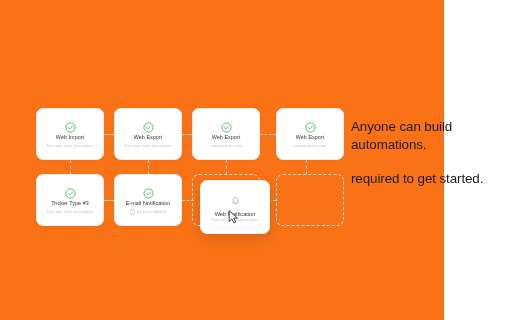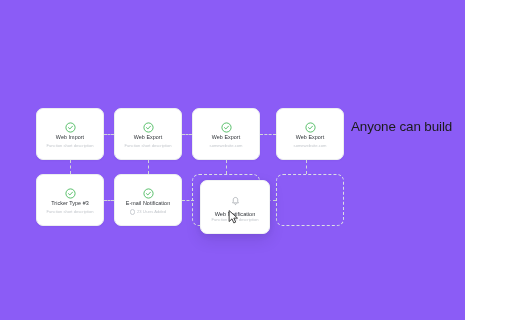--- a/index.html
+++ b/index.html
@@ -13,22 +13,21 @@
     overflow: hidden;
     font-family: "Liberation Sans", sans-serif;
     position: relative;
   }
 
   #stage {
     position: absolute;
     left: 0; top: 0;
     width: 444px;
     height: 320px;
-    background: #8b5cf6;
-    padding-left: 21px;
+    background: #f97316;
   }
 
   
   #flow-canvas {
     position: absolute;
     left: 0; top: 0;
     width: 350px;
     height: 320px;
   }
 
@@ -266,16 +265,18 @@
     <div id="cursor" style="left:228px; top:210px;">
       <svg viewBox="0 0 12 16" width="11" height="14">
         <path d="M1 0.7 L1 13.2 L4.3 10.1 L6.4 14.8 L8.5 13.8 L6.4 9.3 L10.6 9.3 Z" fill="#ffffff" stroke="#2b2b2b" stroke-width="1"></path>
       </svg>
     </div>
 
   </div>
 
   <div id="copy">
     <p>Anyone can build</p>
+    <p>automations.</p>
     <div class="gap"></div>
+    <p>required to get started.</p>
   </div>
 
 </div>
 
 </body></html>

